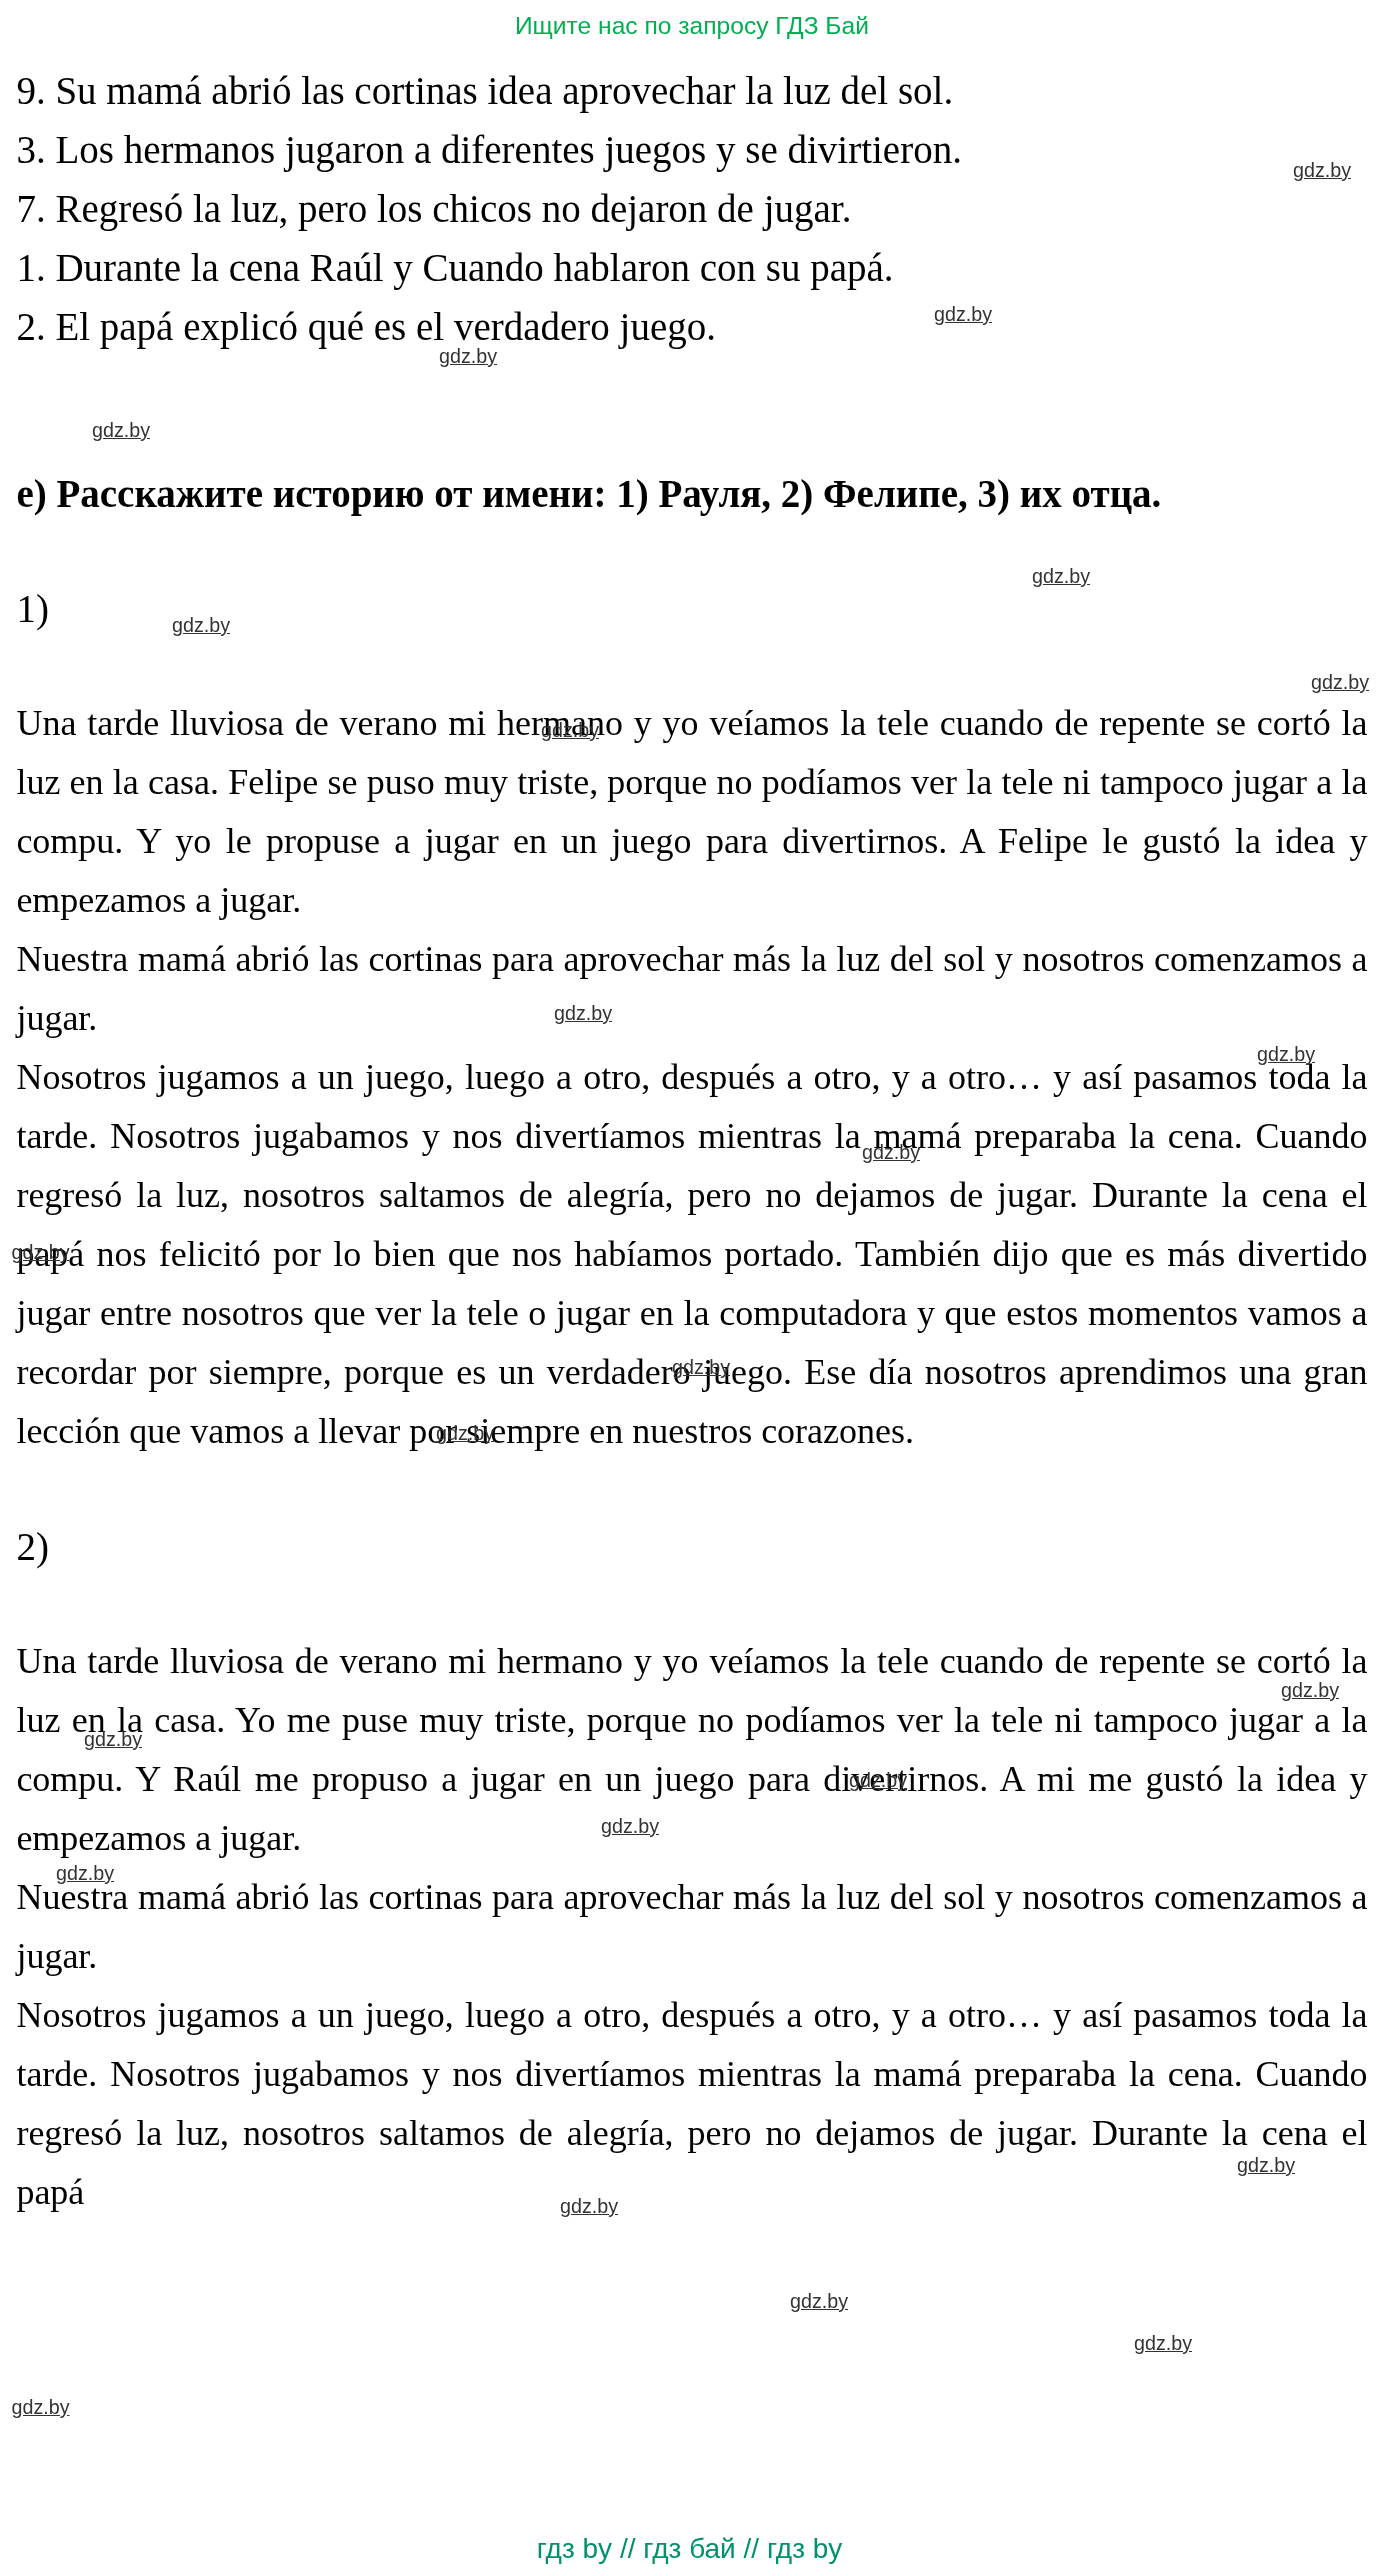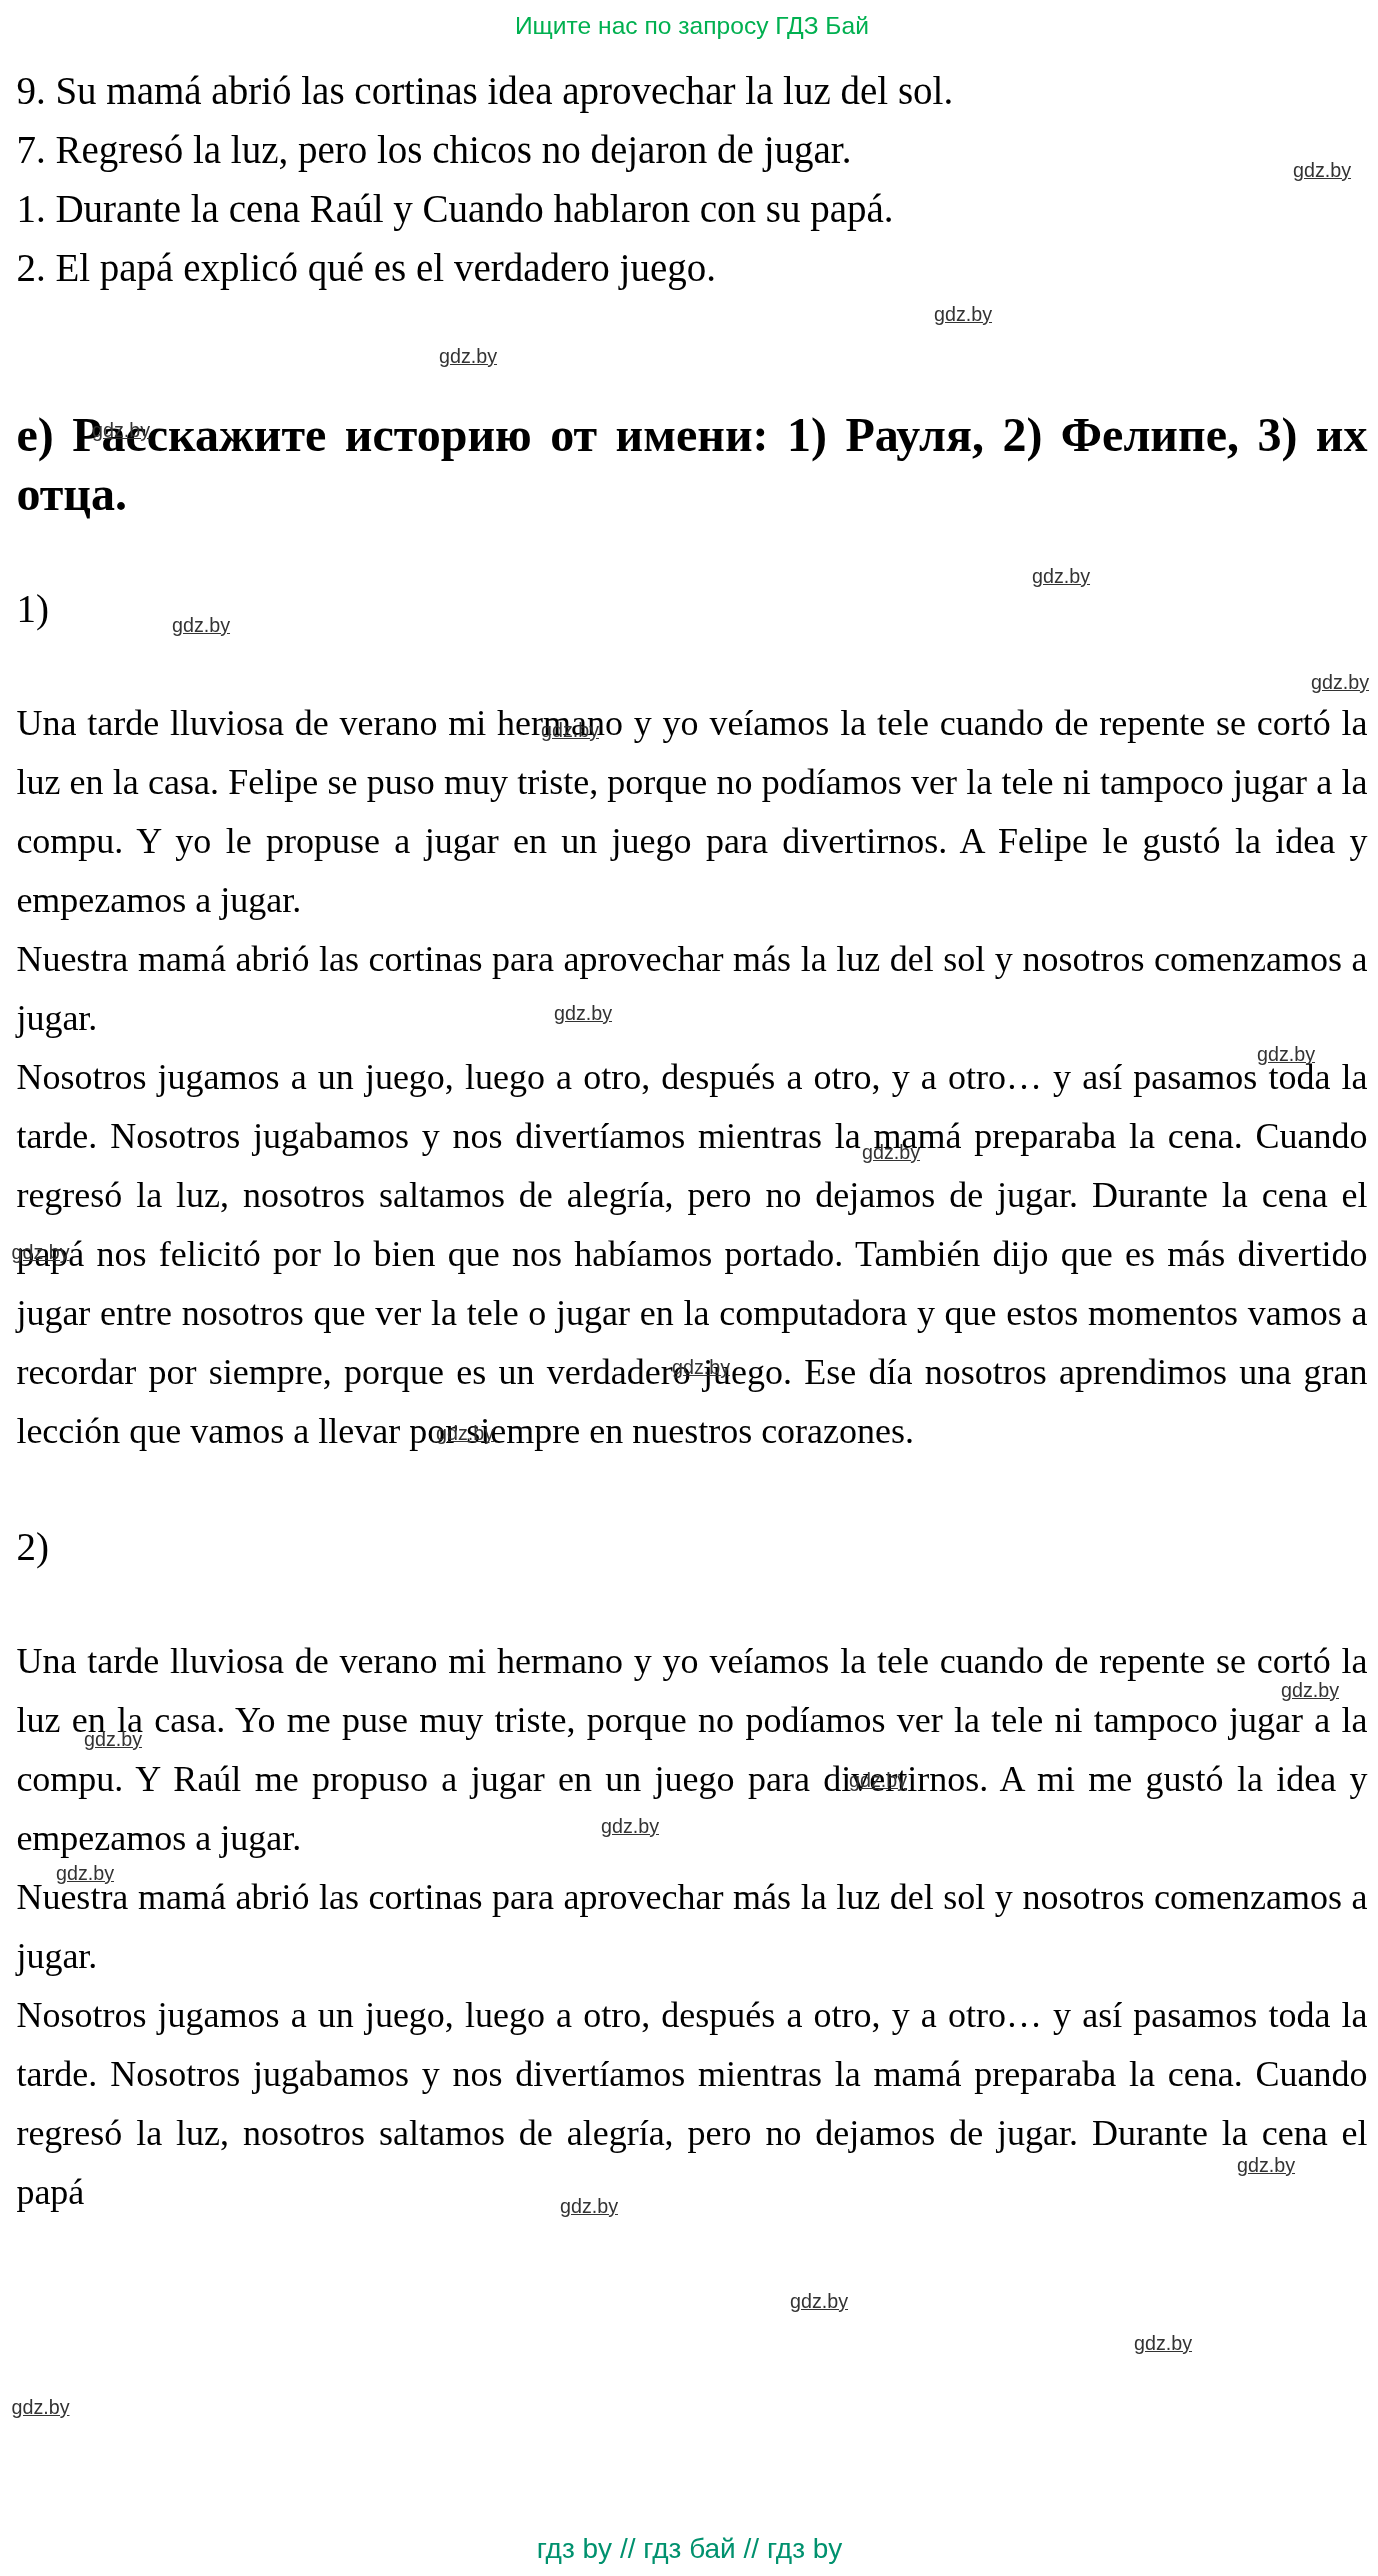--- a/index.html
+++ b/index.html
@@ -25,21 +25,21 @@
     text-align: center;
     margin-bottom: 21px;
   }
   .answer-list { }
   .answer-line {
     font-size: 39px;
     line-height: 59px;
     white-space: nowrap;
   }
   .heading {
-    font-size: 48px;
+    font-size: 39px;
     line-height: 59px;
     font-weight: bold;
     margin-top: 108px;
     text-align: justify;
   }
   .sec-label {
     font-size: 39px;
     line-height: 59px;
     margin-top: 56px;
   }
@@ -71,20 +71,21 @@
 </style>
 </head>
 <body>
 
 <div class="page">
 
   <div class="banner">Ищите нас по запросу ГДЗ Бай</div>
 
   <div class="answer-list">
     <div class="answer-line"><span>9.</span> <span>Su mamá abrió las cortinas idea aprovechar la luz del sol.</span></div>
+    <div class="answer-line"><span>3.</span> <span>Los hermanos jugaron a diferentes juegos y se divirtieron.</span></div>
     <div class="answer-line"><span>7.</span> <span>Regresó la luz, pero los chicos no dejaron de jugar.</span></div>
     <div class="answer-line"><span>1.</span> <span>Durante la cena Raúl y Cuando hablaron con su papá.</span></div>
     <div class="answer-line"><span>2.</span> <span>El papá explicó qué es el verdadero juego.</span></div>
   </div>
 
   <div class="heading">е) Расскажите историю от имени: 1) Рауля, 2) Фелипе, 3) их отца.</div>
 
   <div class="section">
     <div class="sec-label">1)</div>
     <p class="para first">Una tarde lluviosa de verano mi hermano y yo veíamos la tele cuando de repente se cortó la luz en la casa. Felipe se puso muy triste, porque no podíamos ver la tele ni tampoco jugar a la compu. Y yo le propuse a jugar en un juego para divertirnos.  A Felipe le gustó la idea y empezamos a jugar.</p>

